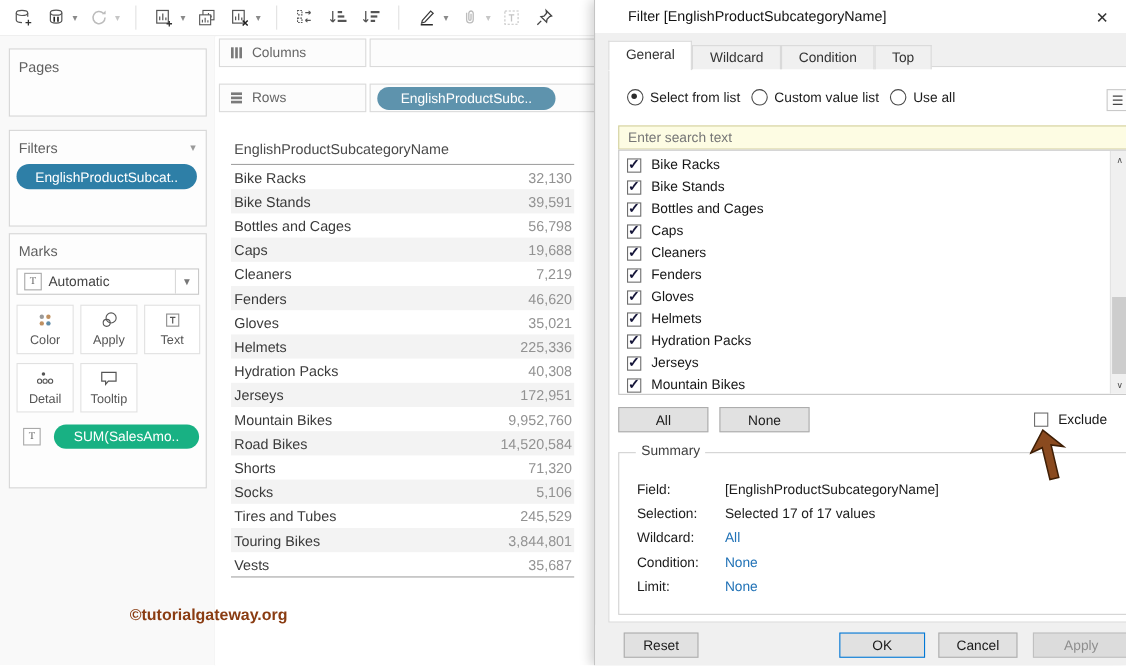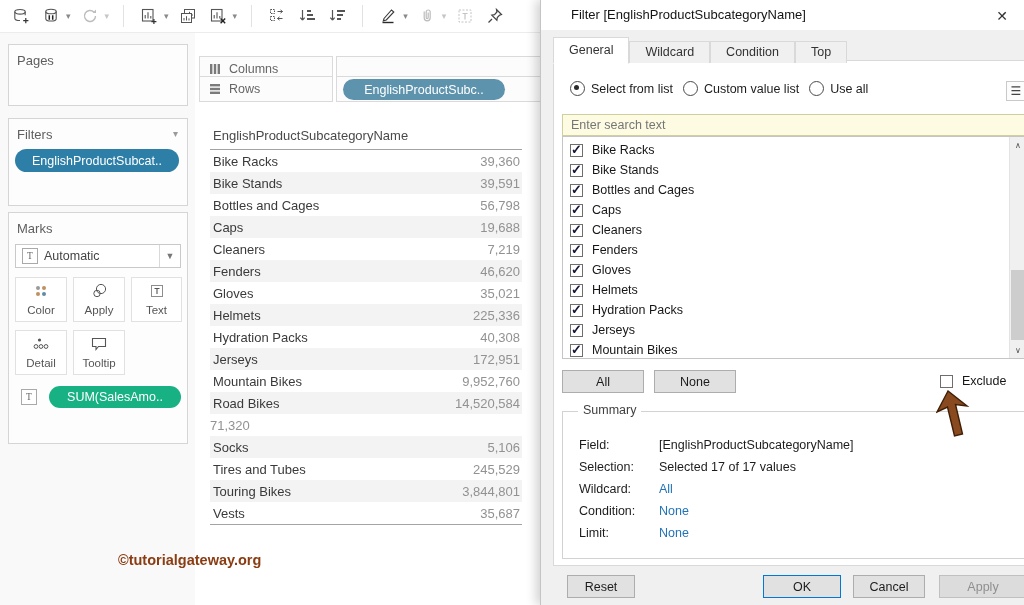--- a/index.html
+++ b/index.html
@@ -37,21 +37,21 @@
   #sum-row{position:absolute;left:6px;right:6px;top:173px;height:22px;display:flex;align-items:center;}
   #sum-pill{flex:1;height:22px;background:#18b183;margin-left:6px;border-radius:11px;color:#fff;font-size:12.5px;
     display:flex;align-items:center;justify-content:center;}
 
   
   .middle{position:absolute;left:195px;top:33px;width:345px;bottom:0;background:#fff;}
   .shelf-label{position:absolute;left:4px;width:134px;height:26px;border:1px solid #dadada;background:#fcfcfc;
     display:flex;align-items:center;font-size:12.5px;color:#666;box-sizing:border-box;}
   .shelf-label .si{margin:0 7px 0 8px;display:inline-flex;}
   .shelf-area{position:absolute;left:141px;right:-1px;height:26px;border:1px solid #dadada;background:#fcfcfc;box-sizing:border-box;}
-  #columns-label,#columns-area{top:23px;text-align:right;}
+  #columns-label,#columns-area{top:2px;text-align:right;}
   #rows-label,#rows-area{top:43px;}
   #rows-pill{position:absolute;left:6px;top:2px;width:162px;height:21px;background:#5e93ad;}
   .vtable{position:absolute;left:15px;top:95px;width:312px;}
   .vhead{font-size:13px;color:#4a4a4a;padding:0 0 6px 3px;border-bottom:1px solid #a3a3a3;}
   .vrows{border-bottom:1px solid #a3a3a3;}
   .wrow{display:flex;align-items:center;height:22px;font-size:13px;}
   .wrow.alt{background:#f3f3f3;}
   .wname{flex:1;color:#3a3a3a;padding-left:3px;}
   .wval{color:#929292;padding-right:2px;}
 
@@ -333,21 +333,21 @@
     </div>
     <div class="shelf-area" id="rows-area">
       <div class="pill" id="rows-pill">EnglishProductSubc..</div>
     </div>
     <div class="vtable">
       <div class="vhead">EnglishProductSubcategoryName</div>
       <div class="vrows">
 
           <div class="wrow">
             <span class="wname">Bike Racks</span>
-            <span class="wval">39,360</span>
+            <span class="wval">32,130</span>
           </div>
 
           <div class="wrow alt">
             <span class="wname">Bike Stands</span>
             <span class="wval">39,591</span>
           </div>
 
           <div class="wrow">
             <span class="wname">Bottles and Cages</span>
             <span class="wval">56,798</span>
@@ -392,20 +392,21 @@
             <span class="wname">Mountain Bikes</span>
             <span class="wval">9,952,760</span>
           </div>
 
           <div class="wrow alt">
             <span class="wname">Road Bikes</span>
             <span class="wval">14,520,584</span>
           </div>
 
           <div class="wrow">
+            <span class="wname">Shorts</span>
             <span class="wval">71,320</span>
           </div>
 
           <div class="wrow alt">
             <span class="wname">Socks</span>
             <span class="wval">5,106</span>
           </div>
 
           <div class="wrow">
             <span class="wname">Tires and Tubes</span>

